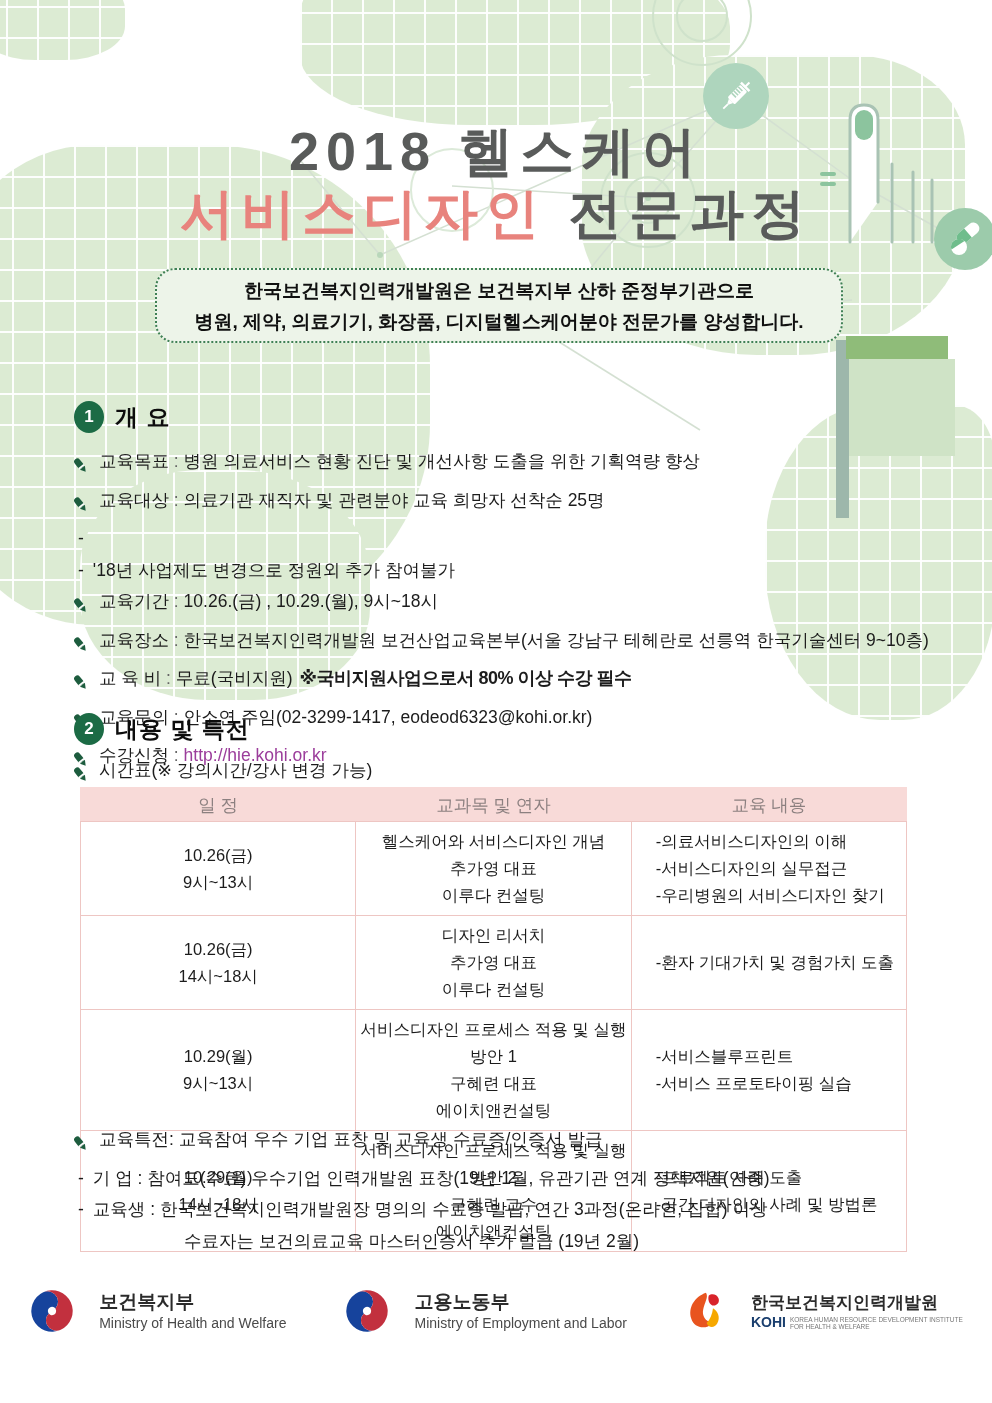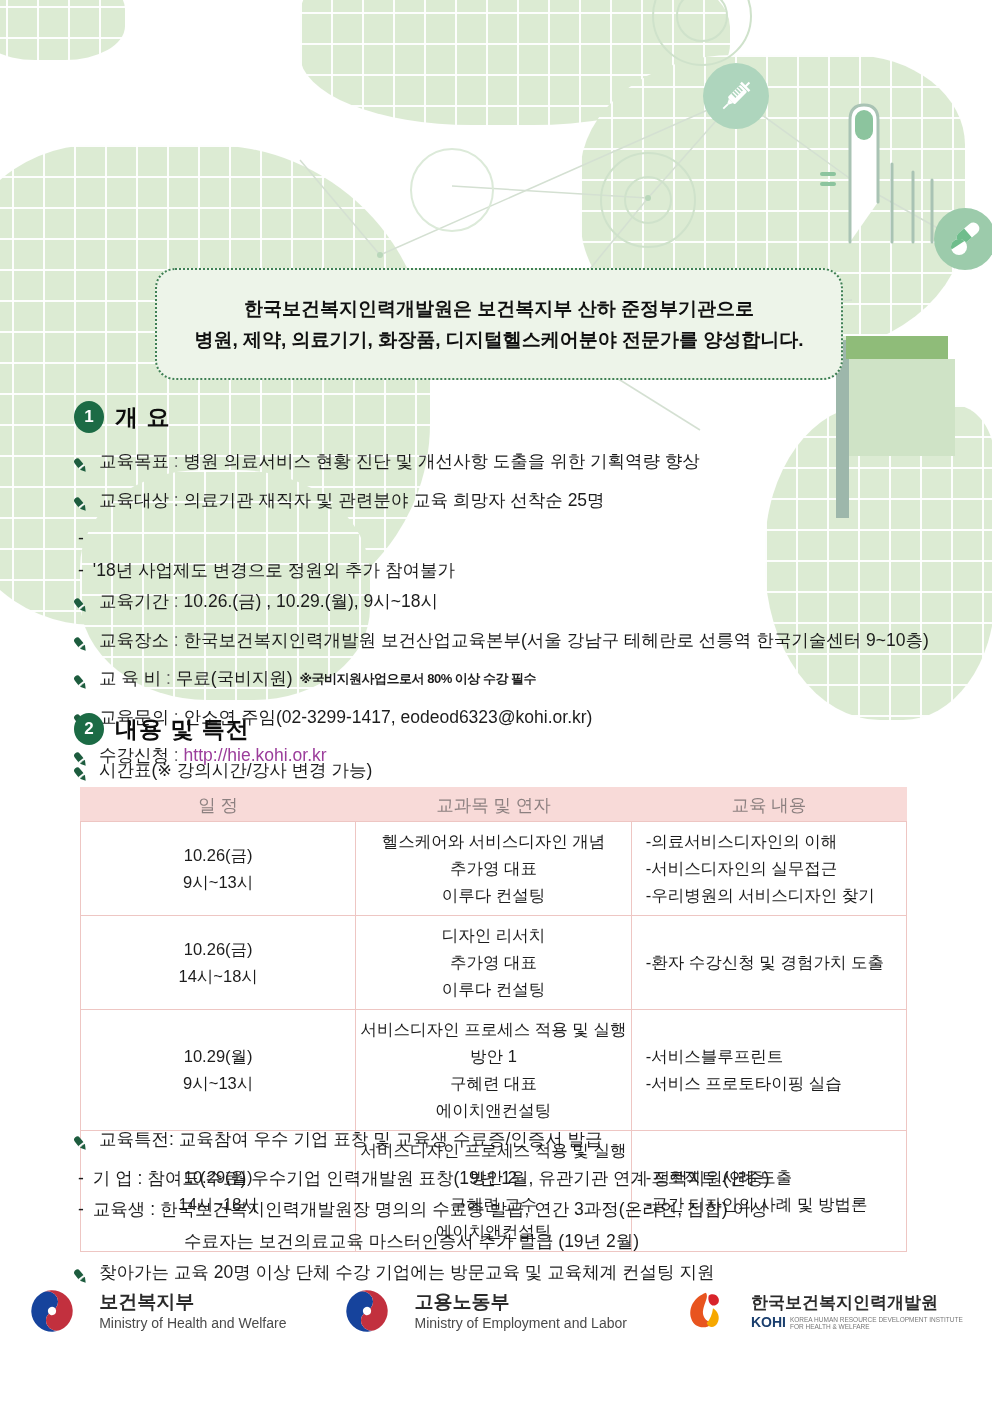--- a/index.html
+++ b/index.html
@@ -24,48 +24,48 @@
   .badge-pill{left:934px;top:208px;width:62px;height:62px;background:#9ccbab;}
   .hand{position:absolute;left:800px;top:92px;}
   .card-side{position:absolute;left:836px;top:340px;width:13px;height:178px;background:#9db7ab;}
   .card-head{position:absolute;left:846px;top:336px;width:102px;height:23px;background:#8fbc79;}
   .card-body{position:absolute;left:849px;top:359px;width:106px;height:97px;background:#cfe3c6;}
   
   .content{position:absolute;inset:0;z-index:1;}
   .title{position:absolute;left:0;top:120px;width:100%;text-align:center;
          font-weight:bold;font-size:54px;line-height:62px;letter-spacing:7px;color:#595b5a;}
   .title .pink{color:#e8837d;}
-  .intro-box{position:absolute;left:155px;top:268px;width:688px;height:112px;box-sizing:border-box;
+  .intro-box{position:absolute;left:155px;top:268px;width:688px;height:75px;box-sizing:border-box;
              border:2px dotted #3f8054;border-radius:20px;background:#edf4e9;
              display:flex;flex-direction:column;justify-content:center;align-items:center;
              font-size:19px;font-weight:bold;color:#101010;line-height:31px;text-align:center;}
   .sec-h{position:absolute;left:74px;display:flex;align-items:center;gap:11px;
          font-size:23px;font-weight:bold;color:#0d0d0d;letter-spacing:1px;}
   .sec-h .num{width:30px;height:32px;border-radius:50%;background:#1c6b45;color:#fff;
               font-size:17px;display:flex;align-items:center;justify-content:center;letter-spacing:0;}
   #sec1-h{top:401px;} #sec2-h{top:713px;}
   .blist{position:absolute;left:70px;width:900px;}
   #s1-items{top:446px;} #s2-items{top:755px;} #benefit-items{top:1124px;}
   .b-line{display:flex;align-items:flex-start;line-height:31.5px;font-size:17.5px;color:#1c1c1c;white-space:nowrap;}
   .b-line .pen{width:18px;margin:7px 9px 0 2px;flex:0 0 18px;}
   .b-line.dash{padding-left:8px;}
   .b-line .dash-mark{margin-right:9px;}
   .b-line.indent{padding-left:114px;}
   .b-line .sep{white-space:pre;color:#666;}
-  .b-line .note{font-weight:bold;margin-left:7px;font-size:13px;letter-spacing:-0.5px;}
+  .b-line .note{font-weight:bold;margin-left:7px;font-size:18px;letter-spacing:-0.5px;}
   .b-line .link{color:#9b3d9b;}
   
   .sched{position:absolute;left:80px;top:787px;width:827px;border-collapse:collapse;
          font-size:16.5px;color:#1c1c1c;table-layout:fixed;}
   .sched th{height:31px;background:#f8dad8;color:#8c8080;font-weight:normal;font-size:17.5px;
             border:1px solid #f8dad8;border-bottom:1px solid #eec6c3;}
   .sched td{border:1px solid #eec6c3;vertical-align:middle;padding:6px 0;}
   .sched td.c1{width:125px;text-align:center;}
   .sched td.c2{width:330px;text-align:center;}
-  .sched td.c3{width:386px;text-align:left;padding-left:14px;}
+  .sched td.c3{width:386px;text-align:left;padding-left:24px;}
   .cell-line{line-height:27px;}
   
   .footer{position:absolute;left:0;top:1288px;width:100%;display:flex;justify-content:center;
           align-items:flex-start;gap:58px;}
   .logo{display:flex;align-items:center;gap:24px;}
   .logo-kr{font-size:19px;font-weight:bold;color:#2b2b2b;line-height:22px;}
   .logo-en{font-size:14px;color:#4a4a4a;margin-top:2px;}
   .kohi-row{display:flex;align-items:flex-start;gap:4px;margin-top:2px;}
   .kohi-abbr{font-size:14px;font-weight:bold;color:#1a3e6e;line-height:12px;}
   .kohi-en{font-size:6.5px;color:#777;line-height:7px;}
@@ -147,20 +147,24 @@
       <path d="M113 80 V150" stroke="#a9c3b4" stroke-width="3" stroke-linecap="round" fill="none"></path>
       <path d="M132 88 V150" stroke="#a9c3b4" stroke-width="3" stroke-linecap="round" fill="none"></path>
     </svg>
 
     <div class="card-side"></div>
     <div class="card-head"></div>
     <div class="card-body"></div>
   </div>
 
   <div class="content">
+    <div class="title">
+      <div>2018 헬스케어</div>
+      <div><span class="pink">서비스디자인</span><span> 전문과정</span></div>
+    </div>
 
     <div class="intro-box">
       <div>한국보건복지인력개발원은 보건복지부 산하 준정부기관으로</div>
       <div>병원, 제약, 의료기기, 화장품, 디지털헬스케어분야 전문가를 양성합니다.</div>
     </div>
 
     <div class="sec-h" id="sec1-h">
       <span class="num">1</span>
       <span>개 요</span>
     </div>
@@ -305,21 +309,21 @@
             <td class="c1">
               <div class="cell-line">10.26(금)</div>
               <div class="cell-line">14시~18시</div>
             </td>
             <td class="c2">
               <div class="cell-line">디자인 리서치</div>
               <div class="cell-line">추가영 대표</div>
               <div class="cell-line">이루다 컨설팅</div>
             </td>
             <td class="c3">
-              <div class="cell-line">-환자 수강신청 및 경험가치 도출</div>
+              <div class="cell-line">-환자 기대가치 및 경험가치 도출</div>
             </td>
           </tr>
           <tr>
             <td class="c1">
               <div class="cell-line">10.29(월)</div>
               <div class="cell-line">9시~13시</div>
             </td>
             <td class="c2">
               <div class="cell-line">서비스디자인 프로세스 적용 및 실행방안 1</div>
               <div class="cell-line">구혜련 대표</div>
@@ -362,30 +366,20 @@
         <div class="b-line dash">
           <span class="dash-mark">-</span>
           <span class="txt">기  업 : 참여도(수료) 우수기업 인력개발원 표창(19년 1월, 유관기관 연계 정책지원(연중)</span>
         </div>
         <div class="b-line dash">
           <span class="dash-mark">-</span>
           <span class="txt">교육생 : 한국보건복지인력개발원장 명의의 수료증 발급, 연간 3과정(온라인, 집합) 이상</span>
         </div>
         <div class="b-line indent">
           <span class="txt">수료자는 보건의료교육 마스터인증서 추가 발급 (19년 2월)</span>
-        </div>
-        <div class="b-line pencil">
-          <span class="pen"><svg width="17" height="17" viewBox="0 0 20 20">
-              <g transform="rotate(-40 10 10)">
-                <rect x="6.2" y="0.5" width="7.6" height="13" rx="3.8" fill="#1d5c3e"></rect>
-                <path d="M6.2 13.5 L13.8 13.5 L10 19.5 Z" fill="#1d5c3e"></path>
-                <rect x="6.2" y="10.8" width="7.6" height="2" fill="#ffffff"></rect>
-              </g>
-            </svg></span>
-          <span class="txt">찾아가는 교육 20명 이상 단체 수강 기업에는 방문교육 및 교육체계 컨설팅 지원</span>
         </div>
       </div>
 
     <div class="footer">
       <div class="logo">
         <svg width="46" height="46" viewBox="0 0 100 100">
           <g transform="rotate(-25 50 50)">
             <path d="M50,95 A45,45 0 0,1 50,5 A22.5,22.5 0 0,1 50,50 A22.5,22.5 0 0,0 50,95 Z" fill="#16439c"></path>
             <path d="M50,5 A45,45 0 0,1 50,95 A22.5,22.5 0 0,1 50,50 A22.5,22.5 0 0,0 50,5 Z" fill="#c2303e"></path>
             <circle cx="50" cy="50" r="9" fill="#ffffff"></circle>

